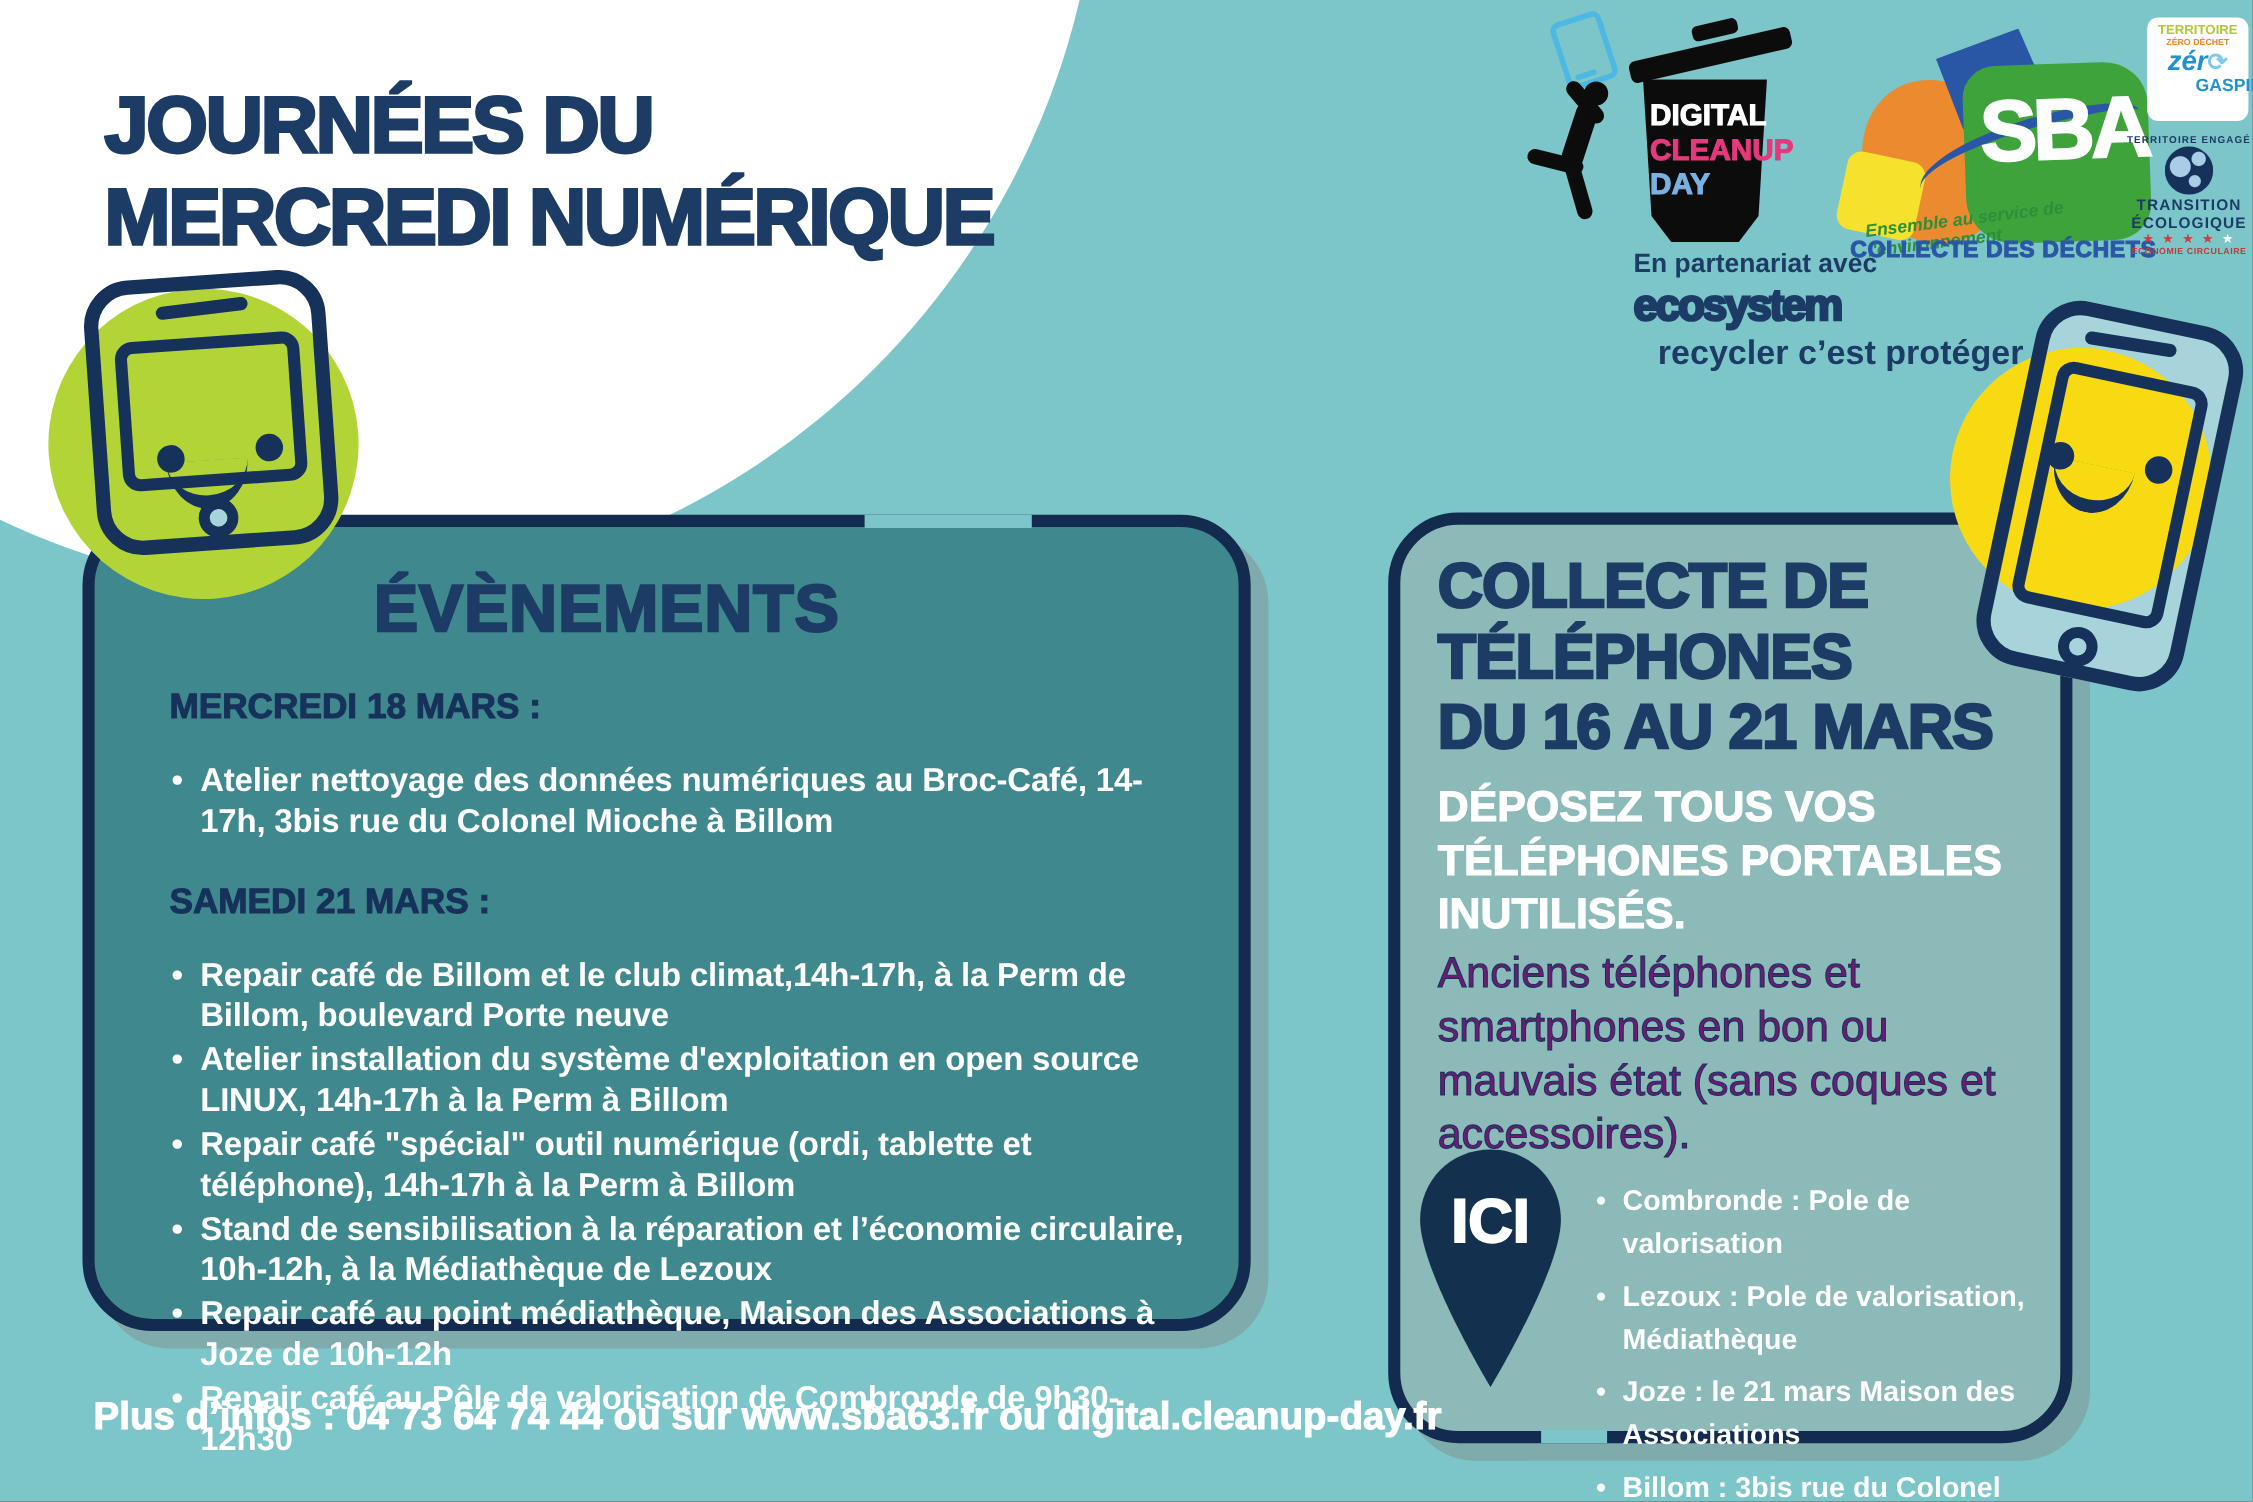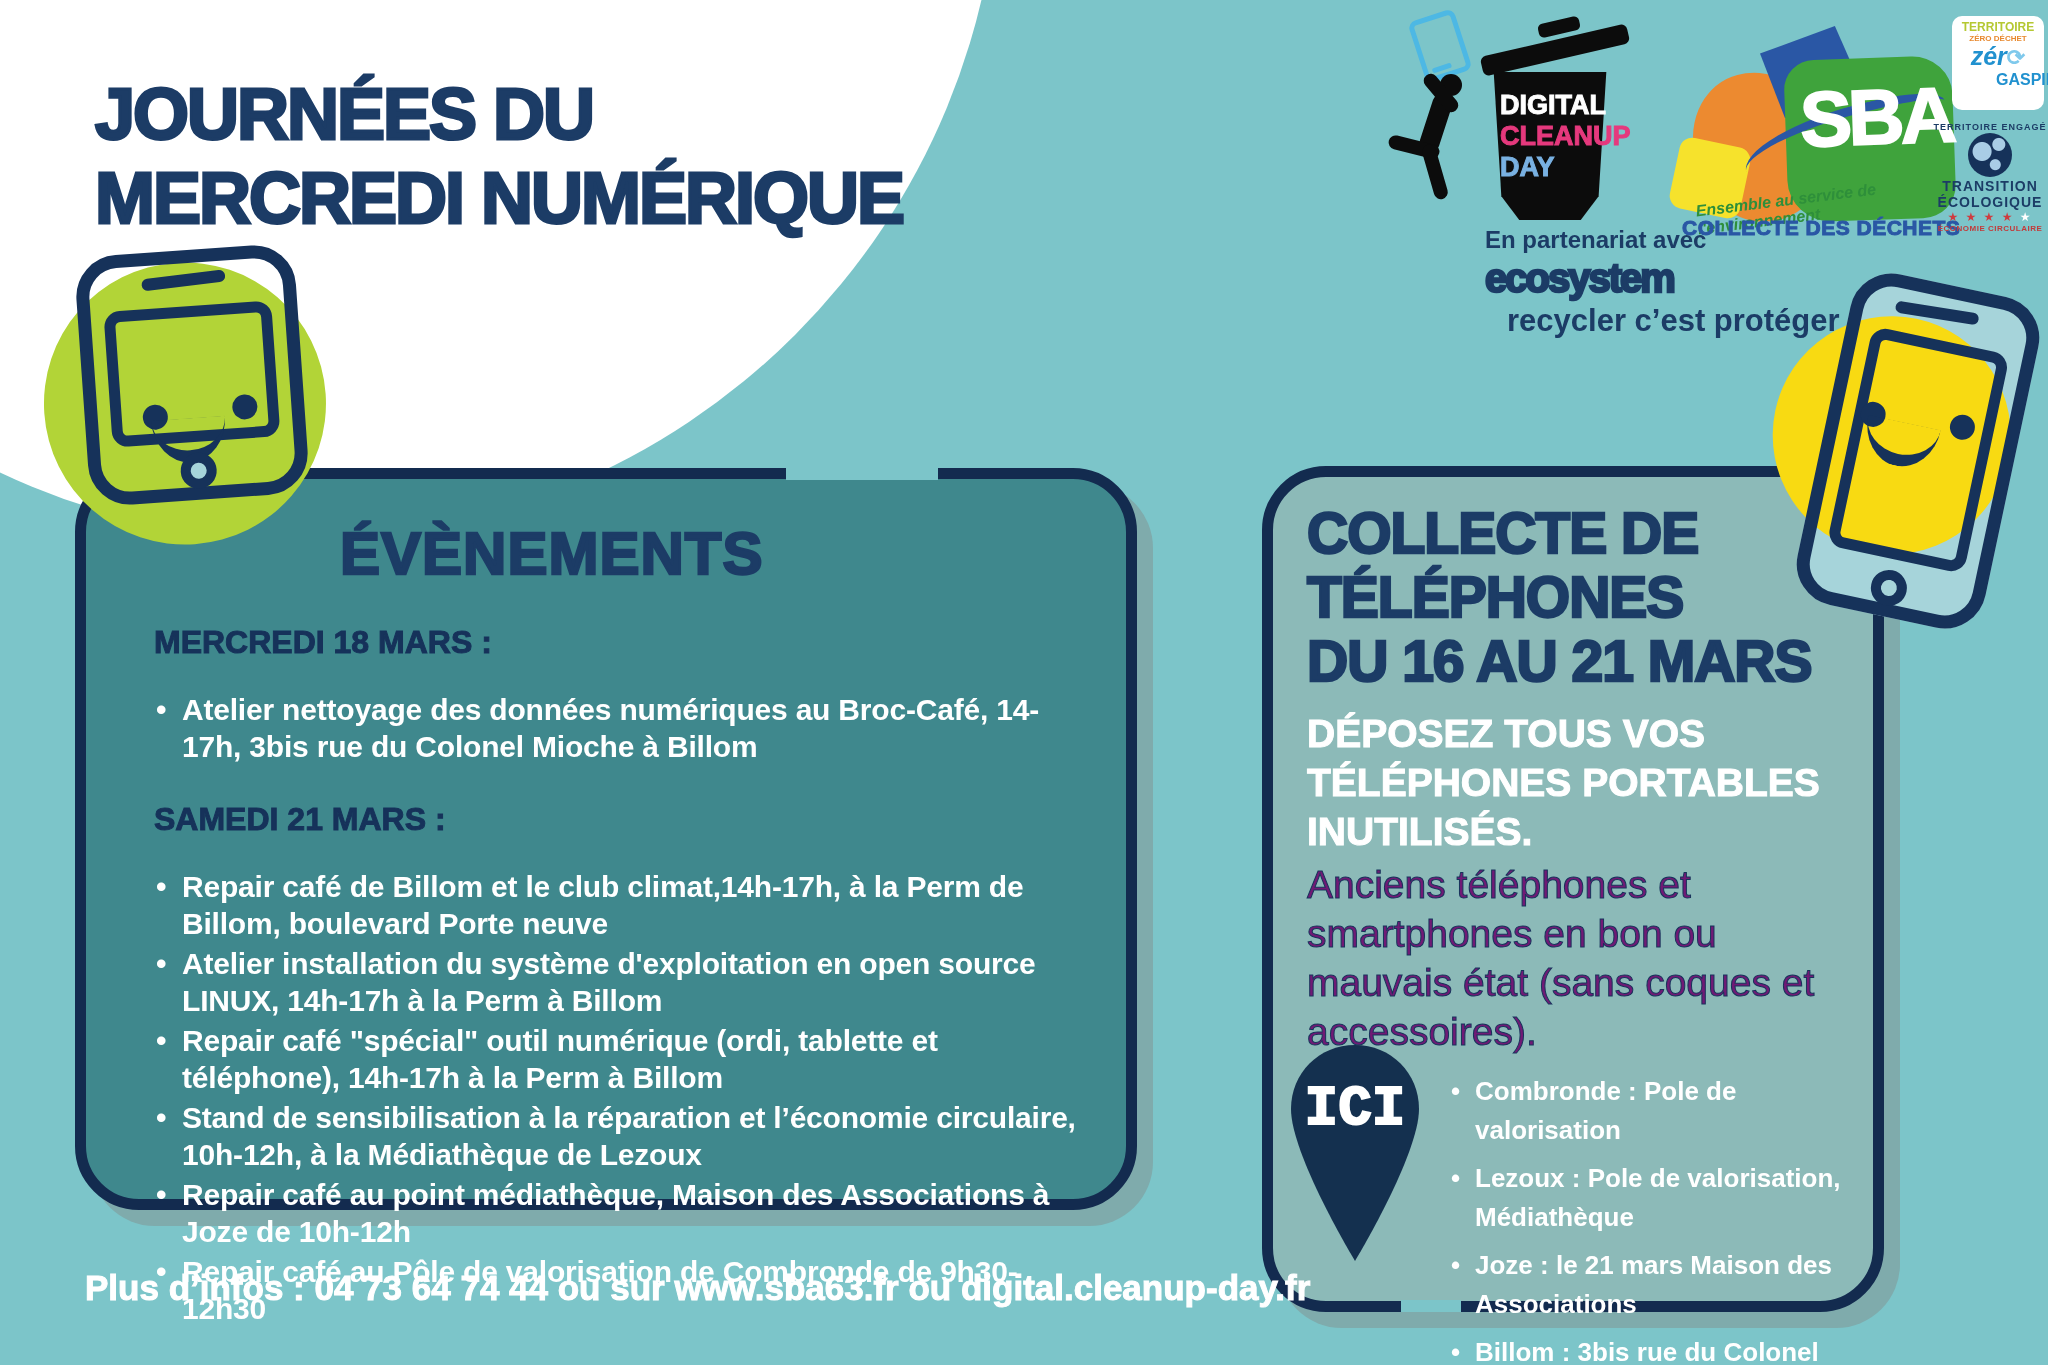--- a/index.html
+++ b/index.html
@@ -114,21 +114,21 @@
   .cp-body{margin-top:4px;max-width:555px;color:#701a75;font-size:39px;line-height:49px;
     font-weight:400;-webkit-text-stroke:1px #16325a;}
   .cp-list{list-style:none;margin:16px 0 0 168px;padding:0;max-width:420px;}
   .cp-list li{position:relative;color:#ffffff;font-size:26px;line-height:39px;font-weight:700;
     margin-bottom:9px;}
   .cp-list li::before{content:"•";position:absolute;left:-24px;}
   
   .pin{position:absolute;left:16px;top:566px;width:132px;height:222px;}
   .pin svg{position:absolute;left:0;top:0;}
   .pin .pin-label{position:absolute;left:0;width:132px;top:34px;text-align:center;color:#ffffff;
-    font-size:56px;font-weight:700;font-family:Liberation Mono, monospace;-webkit-text-stroke:2px #fff;}
+    font-size:56px;font-weight:700;-webkit-text-stroke:2px #fff;}
   
   .phone{position:absolute;}
   #phone-left{left:82px;top:250px;width:220px;height:250px;transform:rotate(-4deg);z-index:6;}
   #phone-right{left:1822px;top:282px;width:192px;height:338px;transform:rotate(12deg);z-index:6;}
   .phone .body{position:absolute;left:0;top:0;right:0;bottom:0;border-radius:42px;}
   #phone-left .body{background:linear-gradient(to bottom,rgba(0,0,0,0) 58%,#a6d4da 58%);}
   #phone-right .body{background:#a6d4da;}
   .phone .blob{position:absolute;border-radius:50%;z-index:2;}
   #phone-left .blob{left:-40px;top:12px;width:282px;height:282px;background:#b2d437;}
   #phone-right .blob{left:-52px;top:40px;width:238px;height:238px;background:#f8da12;}

